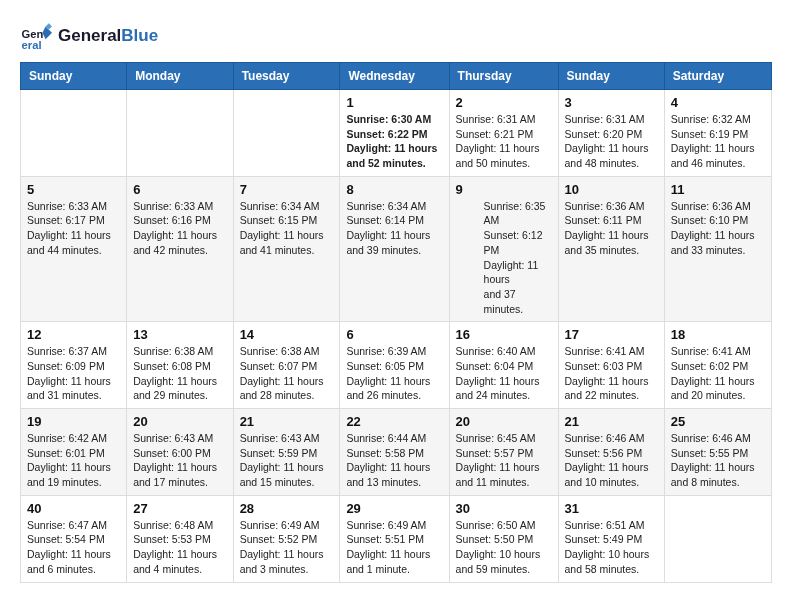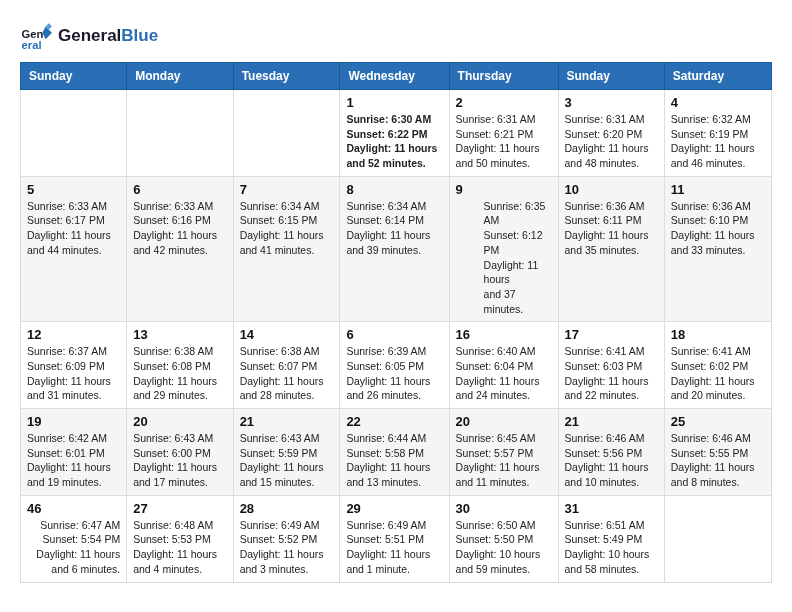--- a/index.html
+++ b/index.html
@@ -291,22 +291,22 @@
         <td>
           <span class="day-number">25</span>
           <div class="day-info" style="white-space: pre-line;">Sunrise: 6:46 AM
 Sunset: 5:55 PM
 Daylight: 11 hours
 and 8 minutes.</div>
         </td>
       </tr>
       <tr>
         <td>
-          <span class="day-number">46</span>
-          <div class="day-info" style="white-space: pre-line; text-align: right;">Sunrise: 6:47 AM
+          <span class="day-number">40</span>
+          <div class="day-info" style="white-space: pre-line;">Sunrise: 6:47 AM
 Sunset: 5:54 PM
 Daylight: 11 hours
 and 6 minutes.</div>
         </td>
         <td>
           <span class="day-number">27</span>
           <div class="day-info" style="white-space: pre-line;">Sunrise: 6:48 AM
 Sunset: 5:53 PM
 Daylight: 11 hours
 and 4 minutes.</div>

